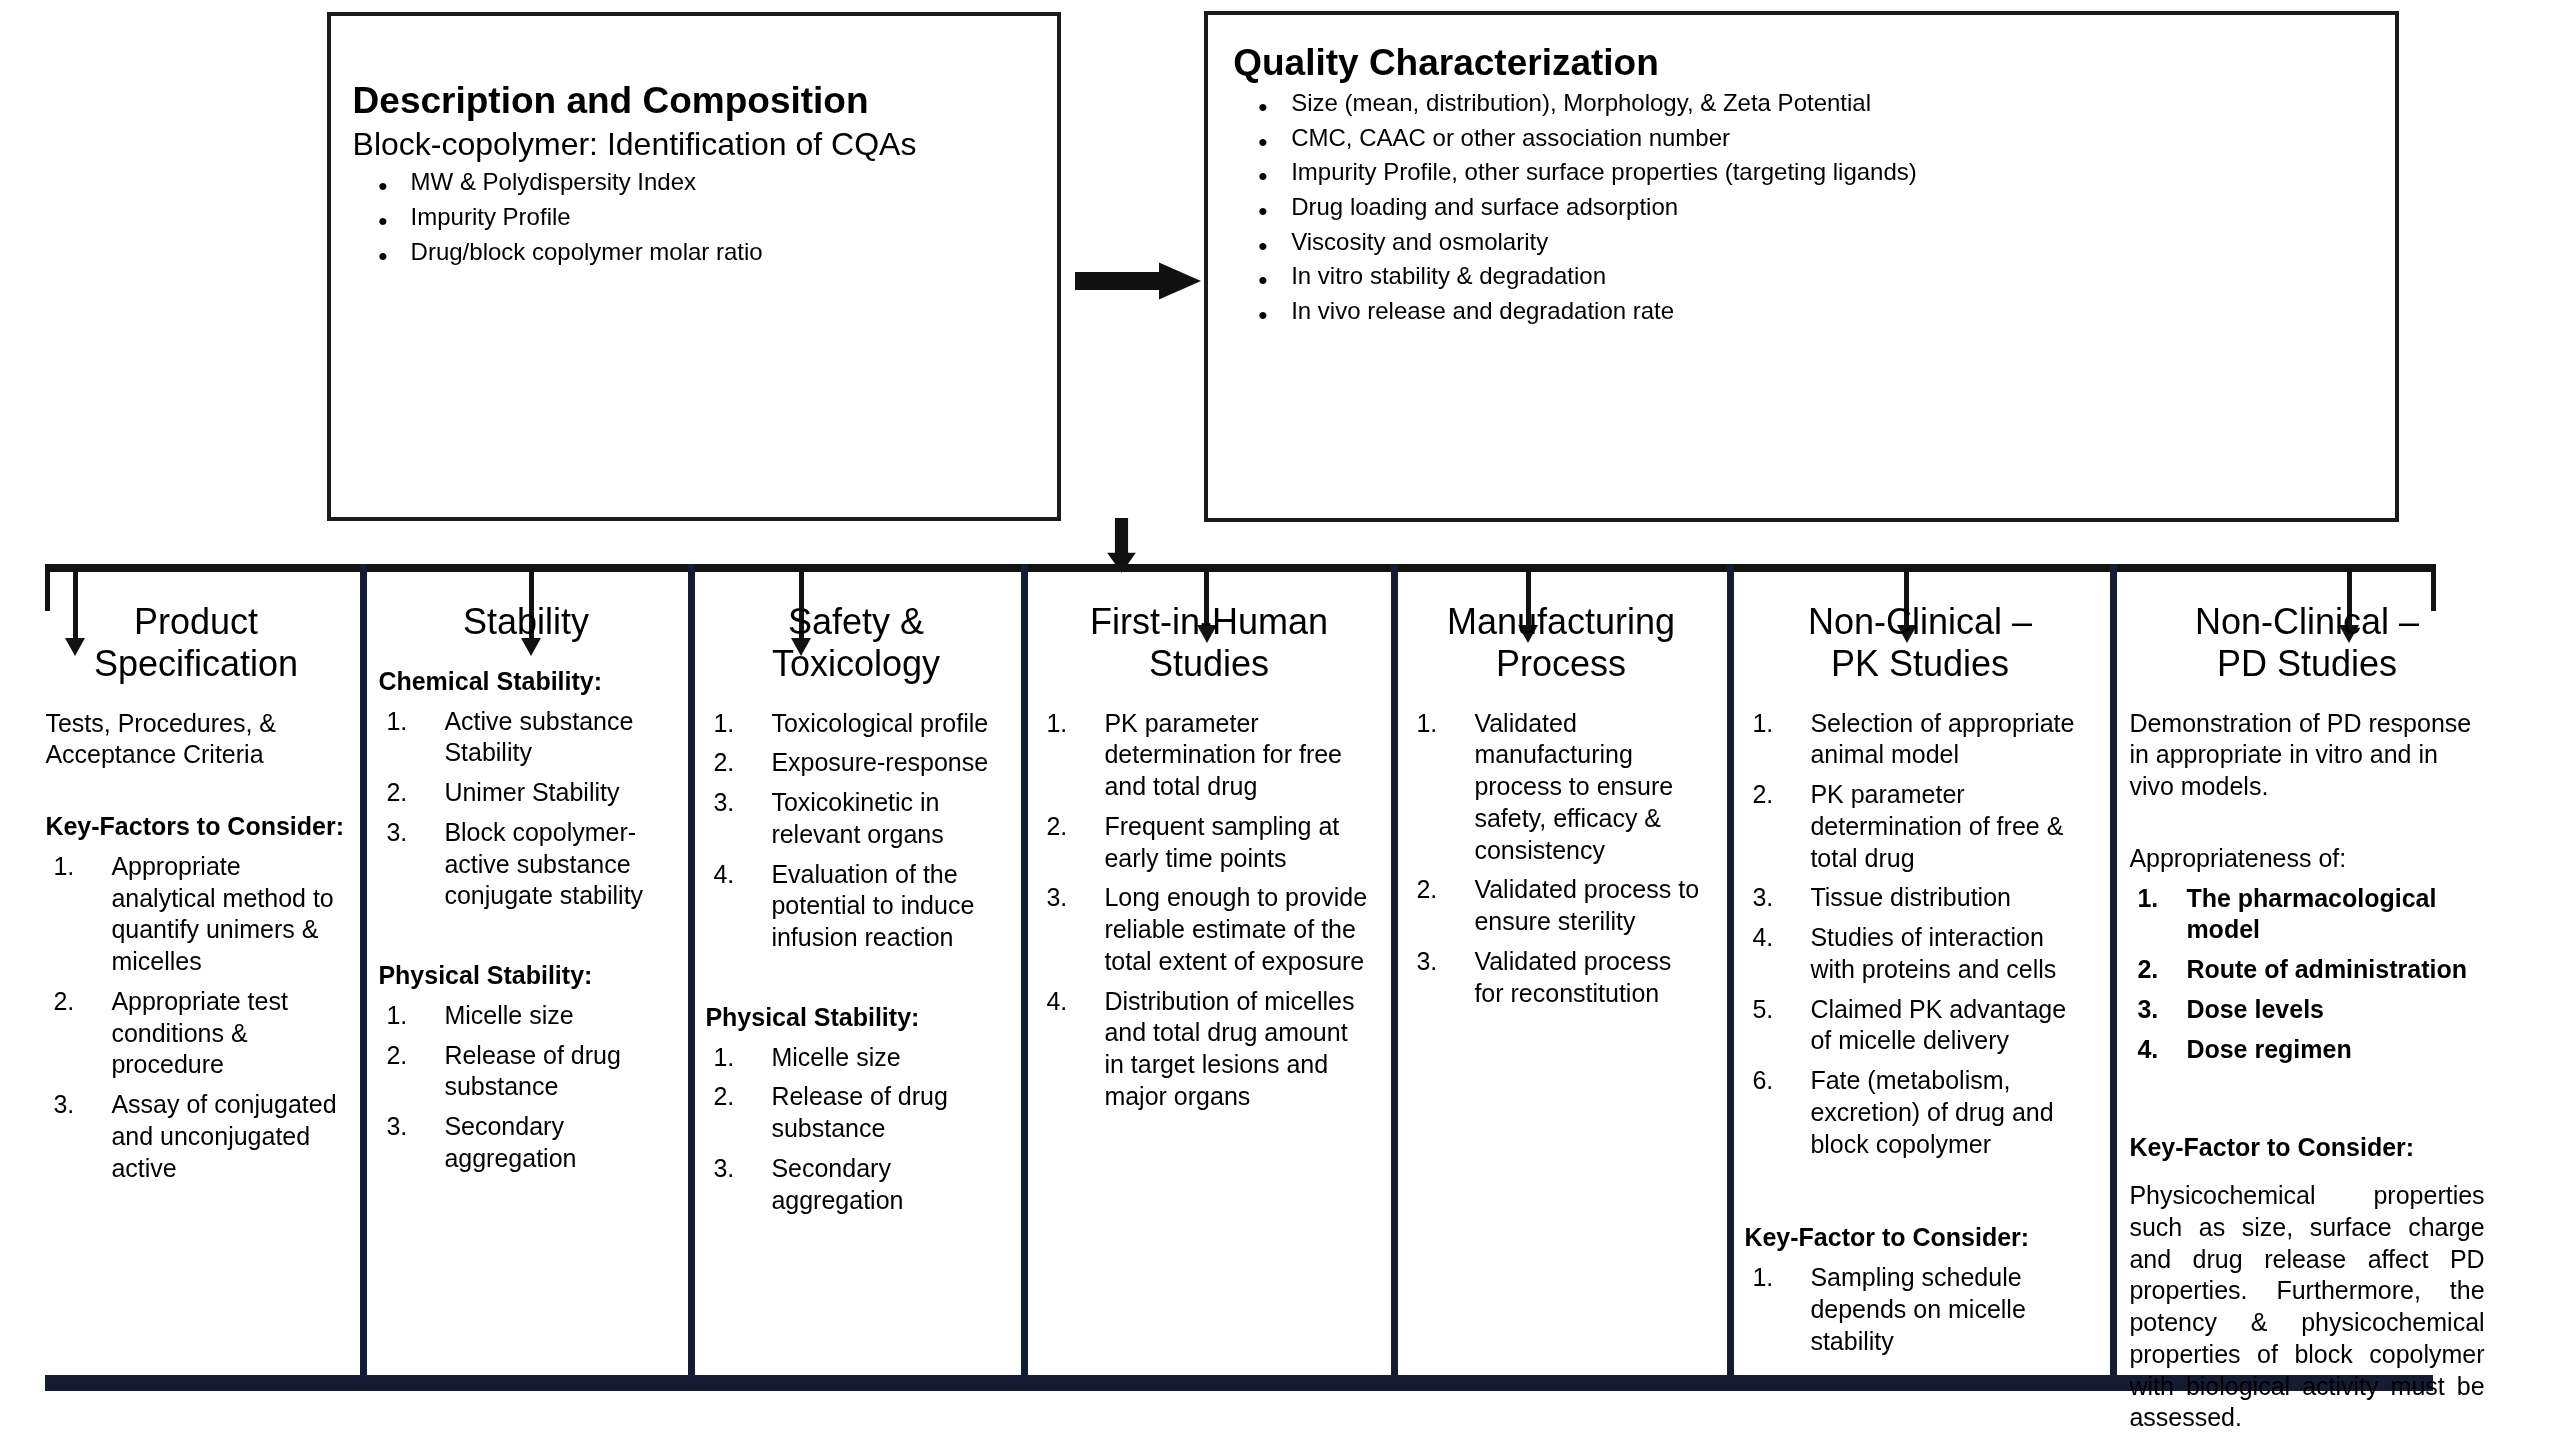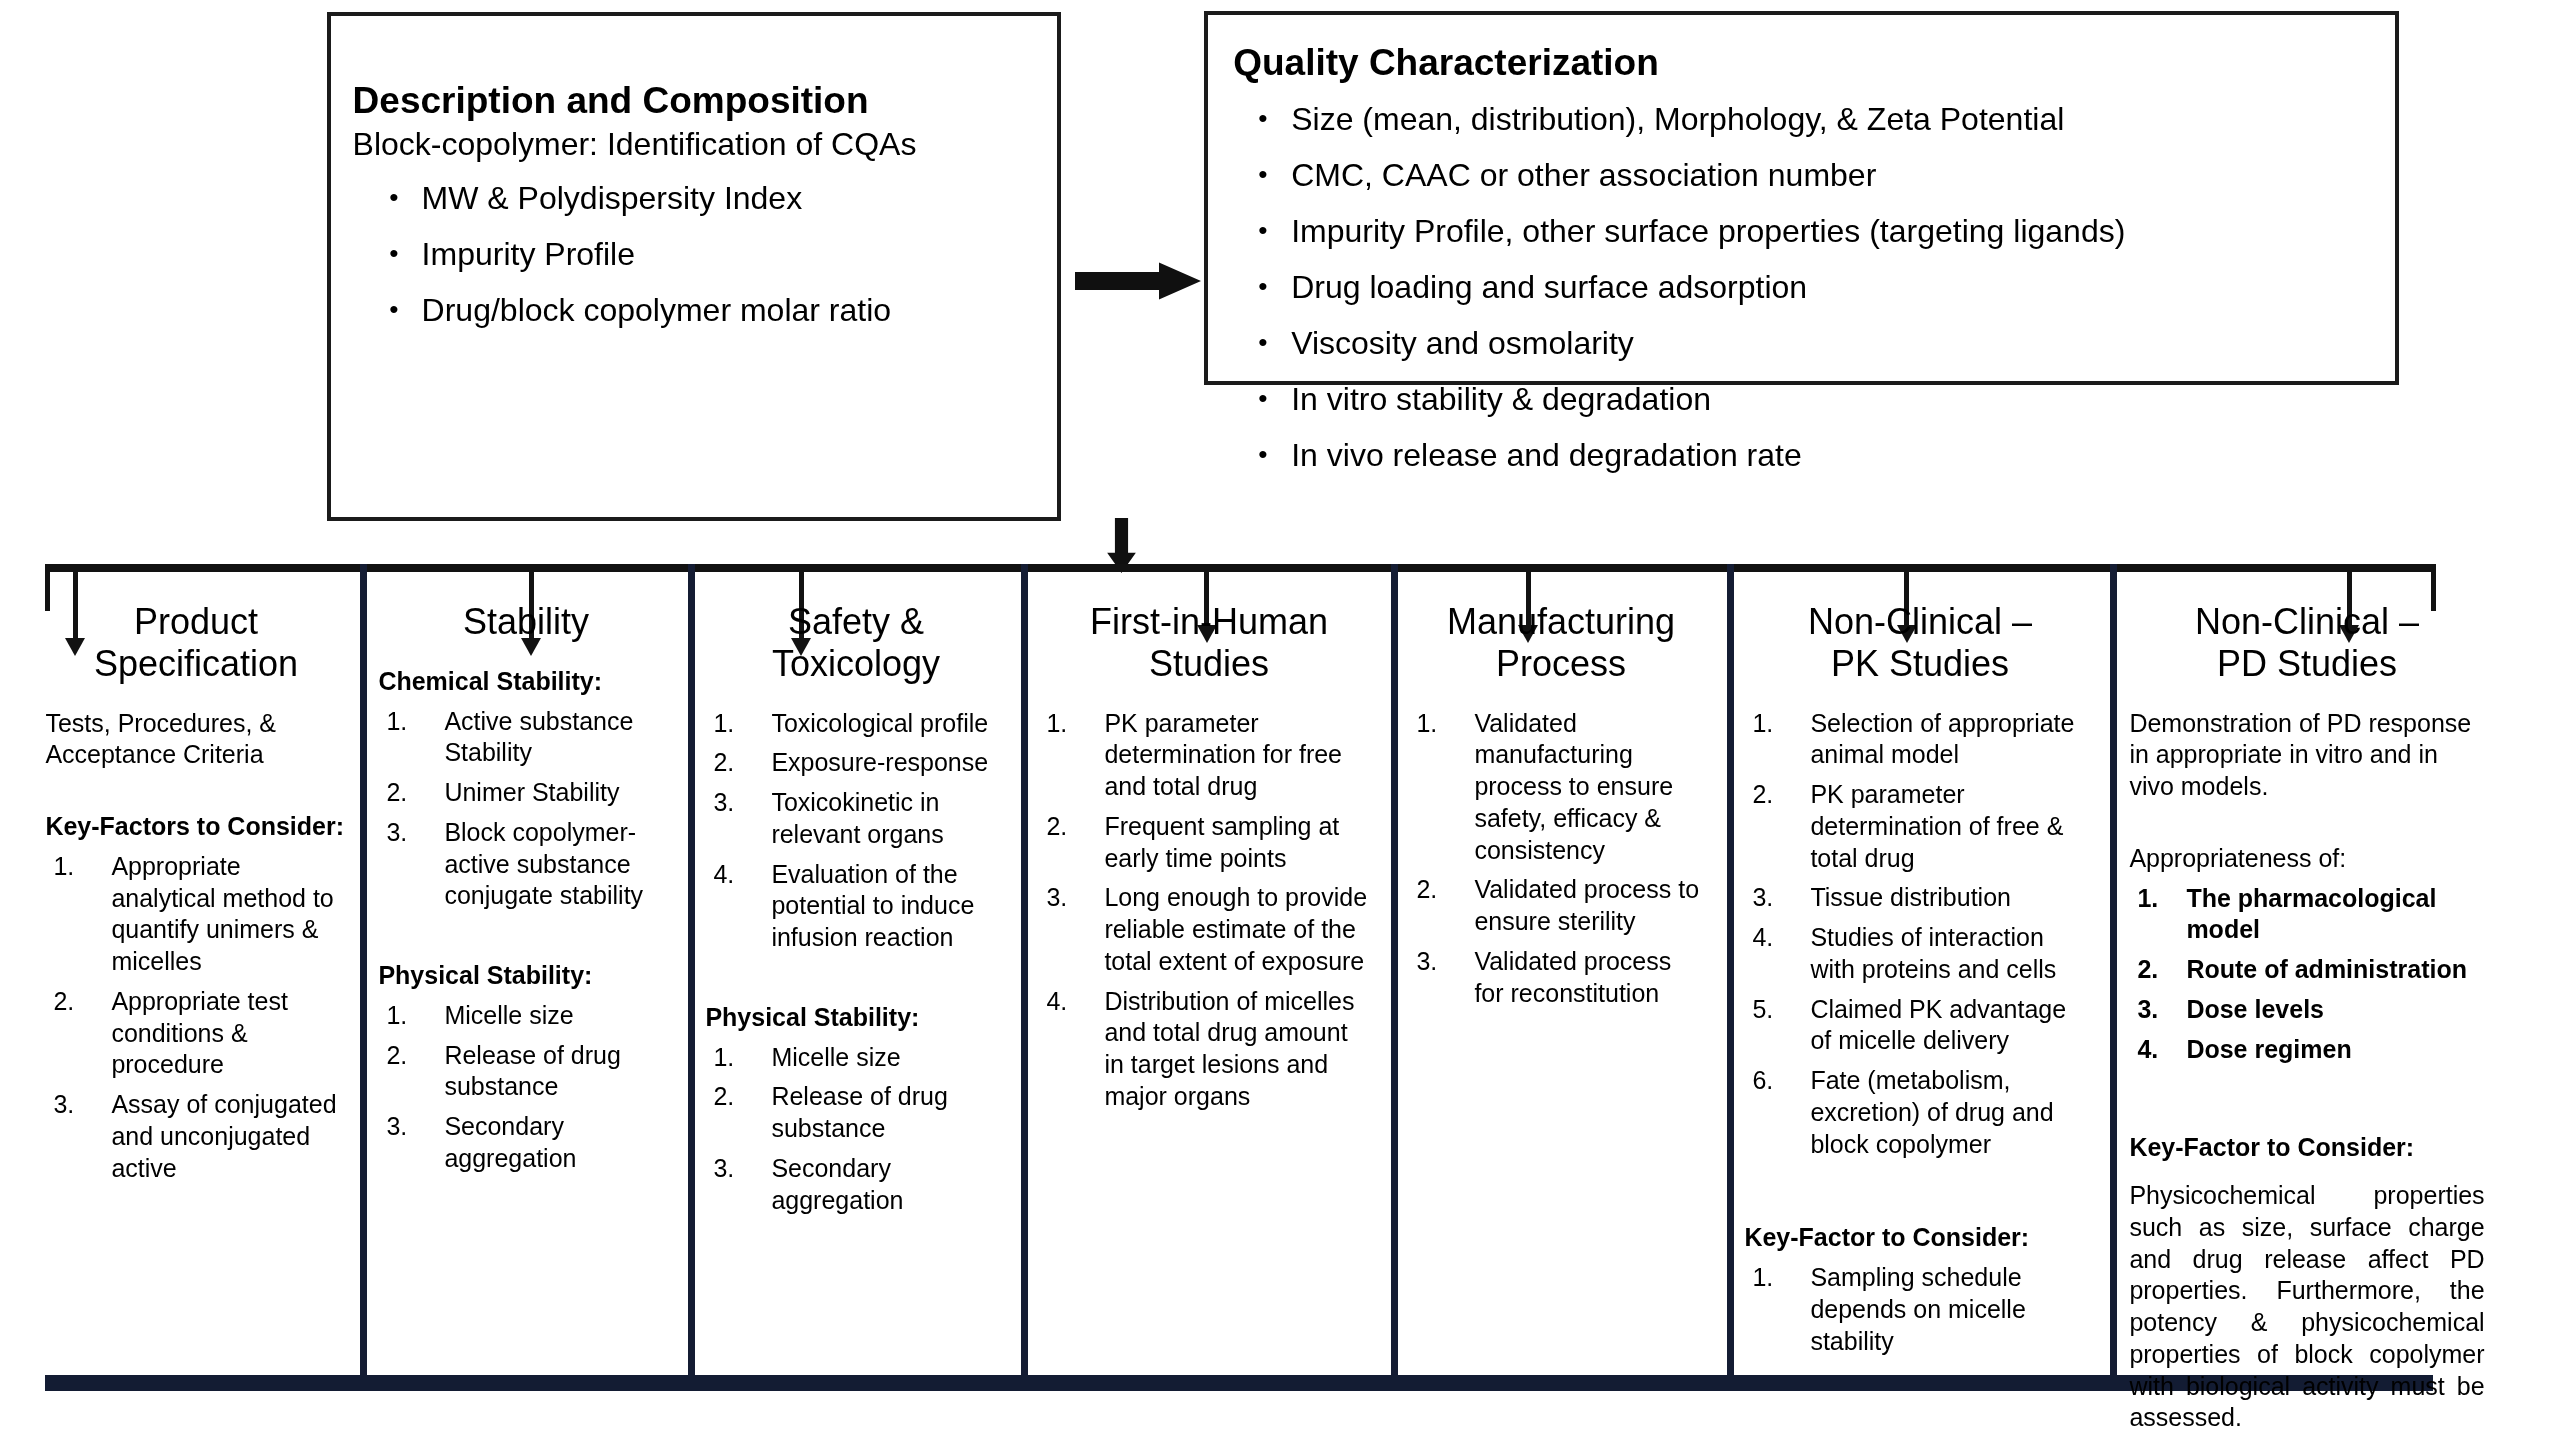--- a/index.html
+++ b/index.html
@@ -14,21 +14,21 @@
 
   
   .topbox{
     position:absolute;
     border:4.2px solid #1b1b1b;
     background:#fff;
     box-sizing:border-box;
     padding:24px 21.6px 12px 21.6px;
   }
   #box-description{left:327px;top:12px;width:734px;height:509px;}
-  #box-quality{left:1204px;top:10.8px;width:1195px;height:374px;}
+  #box-quality{left:1204px;top:10.8px;width:1195px;height:511px;}
 
   .box-title{
     font-size:37px;
     font-weight:bold;
     line-height:1.12;
     margin:0 0 3.6px 0;
     white-space:nowrap;
   }
   #box-description .box-title{margin-top:40px;}
   #box-quality .box-title{margin-top:3.6px;margin-left:3.6px;}
@@ -36,25 +36,25 @@
   .box-sub{
     font-size:32px;
     line-height:1.2;
     margin:0 0 2.4px 0;
   }
   ul.bullets{
     list-style:none;
     margin:0;padding:0;
   }
   ul.bullets li{
-    font-size:32px;
+    font-size:24px;
     line-height:1.28;
     position:relative;
     padding-left:54px;
-    margin:15px;
+    margin:4px;
   }
   ul.bullets li::before{
     content:"\2022";
     position:absolute;
     left:21.6px;top:0;
     font-size:26.4px;
     line-height:1.45;
   }
   #box-quality ul.bullets li{padding-left:58px;margin-left:3.6px;}
   #box-quality ul.bullets li::before{left:25px;}

